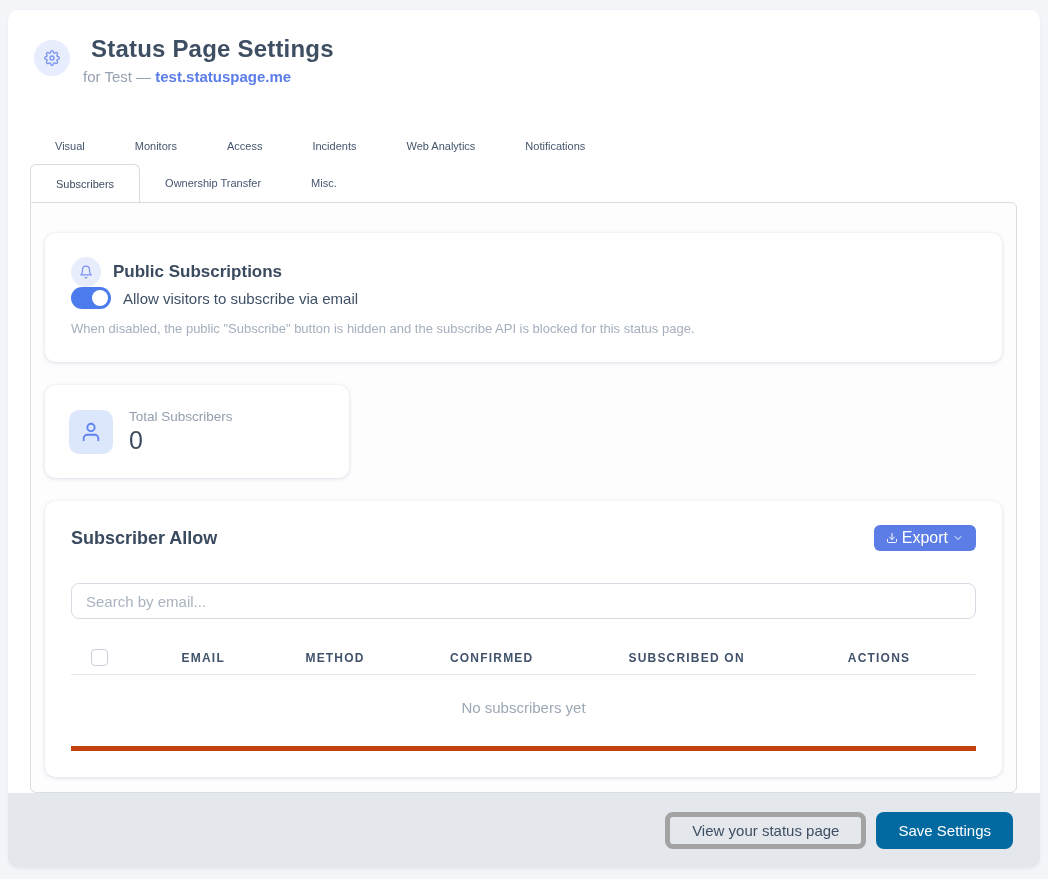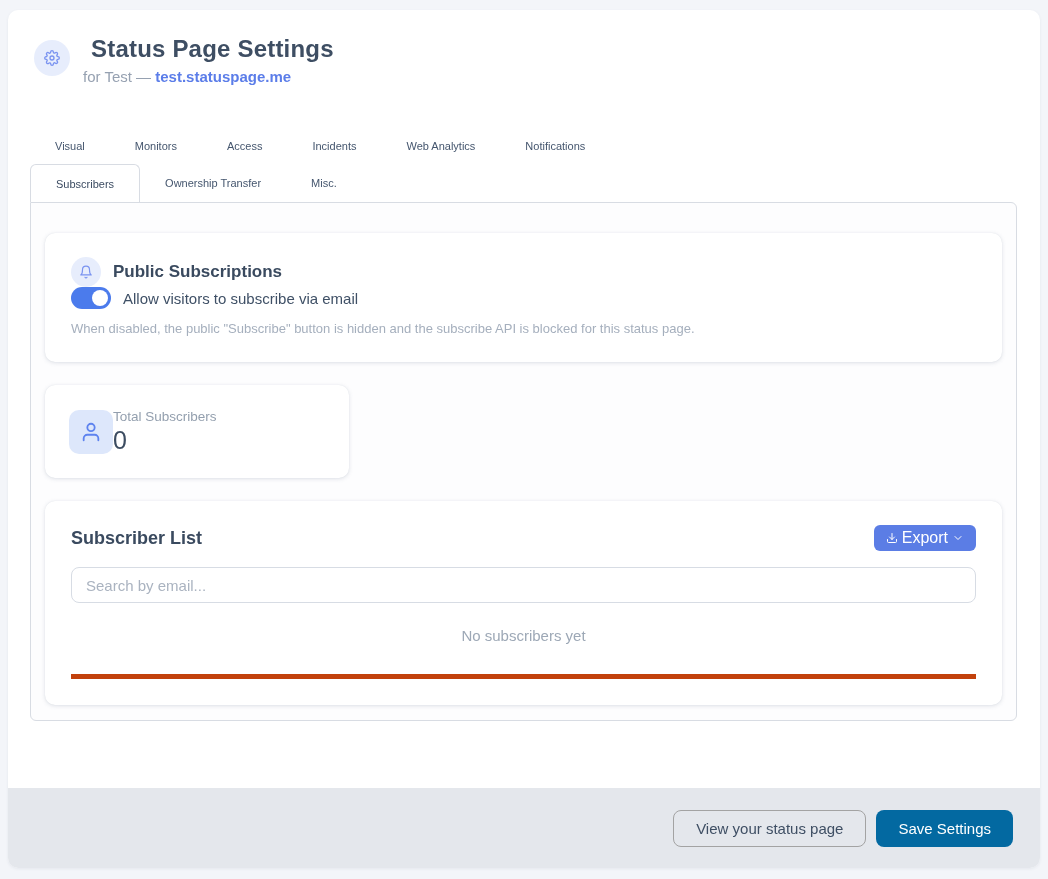--- a/index.html
+++ b/index.html
@@ -77,41 +77,41 @@
   .toggle .knob {
     position:absolute; top:3px; right:3px;
     width:16px; height:16px; border-radius:50%; background:#fff;
   }
   .toggle-label { font-size:15px; color:#3f5066; }
   .helper-text { margin-top:11px; font-size:13px; color:#a5afbd; line-height:17px; }
 
   
   .card-stat {
     width:304px; padding:24px; margin-bottom:23px;
-    display:flex; align-items:center; 
+    display:flex; align-items:center; gap:16px;
   }
   .stat-icon {
     width:44px; height:44px; border-radius:10px;
     background:#dde7fb; display:flex; align-items:center; justify-content:center; flex:0 0 auto;
   }
   .stat-label { font-size:13.5px; color:#939fae; }
   .stat-value { margin-top:2px; font-size:25px; font-weight:500; color:#3c4c61; line-height:28px; }
 
   
   .card-list { padding:24px 26px 26px; }
   .list-head { display:flex; align-items:center; justify-content:space-between; height:26px; }
   .list-title { font-size:18px; font-weight:700; color:#3a4a5f; }
   .export-btn {
     display:flex; align-items:center; gap:4px;
     background:#5b7de5; color:#fff; border:none; border-radius:6px;
     height:26px; padding:0 12px; font-size:16px; cursor:pointer;
     font-family:"Liberation Sans", sans-serif;
   }
   .search-input {
-    margin-top:16px; width:100%; height:36px;
+    margin-top:32px; width:100%; height:36px;
     border:1px solid #d7dce4; border-radius:8px;
     padding:0 14px; font-size:15px; color:#3f5066;
     font-family:"Liberation Sans", sans-serif; outline:none; background:#fff;
   }
   .search-input::placeholder { color:#aab3c0; }
 
   .table-header {
     margin-top:22px; display:flex; align-items:center; height:34px;
     border-bottom:1px solid #e4e8ee;
   }
@@ -135,21 +135,21 @@
   
   .page-footer {
     margin-top:auto; height:80px; background:#e4e7ec;
     border-radius:0 0 10px 10px;
     display:flex; align-items:center; justify-content:flex-end;
     gap:10px; padding-right:27px;
   }
   .btn { font-family:"Liberation Sans", sans-serif; font-size:15px; border-radius:8px; cursor:pointer; }
   .btn-outline {
     padding:0 22px; height:37px;
-    background:transparent; border:1px solid #a3a3a3; color:#3f4f64;
+    background:transparent; border:5px solid #a3a3a3; color:#3f4f64;
   }
   .btn-primary {
     padding:0 22px; height:37px;
     background:#0369a1; border:none; color:#ffffff;
   }
   svg { display:block; }
 </style>
 </head>
 <body>
 
@@ -215,40 +215,50 @@
         </svg>
       </div>
       <div>
         <div class="stat-label">Total Subscribers</div>
         <div class="stat-value">0</div>
       </div>
     </div>
 
     <div class="card card-list">
       <div class="list-head">
-        <div class="list-title">Subscriber List</div>
+        <div class="list-title">Subscriber Allow</div>
         <button class="export-btn">
           <span>
             <svg width="12" height="12" viewBox="0 0 24 24" fill="none" stroke="#ffffff" stroke-width="2" stroke-linecap="round" stroke-linejoin="round">
               <path d="M21 15v4a2 2 0 0 1-2 2H5a2 2 0 0 1-2-2v-4"></path>
               <polyline points="7 10 12 15 17 10"></polyline>
               <line x1="12" y1="3" x2="12" y2="15"></line>
             </svg>
           </span>
           <span>Export</span>
           <span>
             <svg width="12" height="12" viewBox="0 0 24 24" fill="none" stroke="#ffffff" stroke-width="2" stroke-linecap="round" stroke-linejoin="round">
               <polyline points="6 9 12 15 18 9"></polyline>
             </svg>
           </span>
         </button>
       </div>
 
       <input class="search-input" type="text" placeholder="Search by email..." style="">
 
+      <div class="table-header">
+        <div class="col-check">
+          <div class="checkbox"></div>
+        </div>
+        <div class="th col-0">EMAIL</div>
+        <div class="th col-1">METHOD</div>
+        <div class="th col-2">CONFIRMED</div>
+        <div class="th col-3">SUBSCRIBED ON</div>
+        <div class="th col-4">ACTIONS</div>
+      </div>
 
       <div class="empty-row">No subscribers yet</div>
     </div>
 
   </div>
 
   <div class="page-footer">
     <button class="btn btn-outline">View your status page</button>
     <button class="btn btn-primary">Save Settings</button>
   </div>

